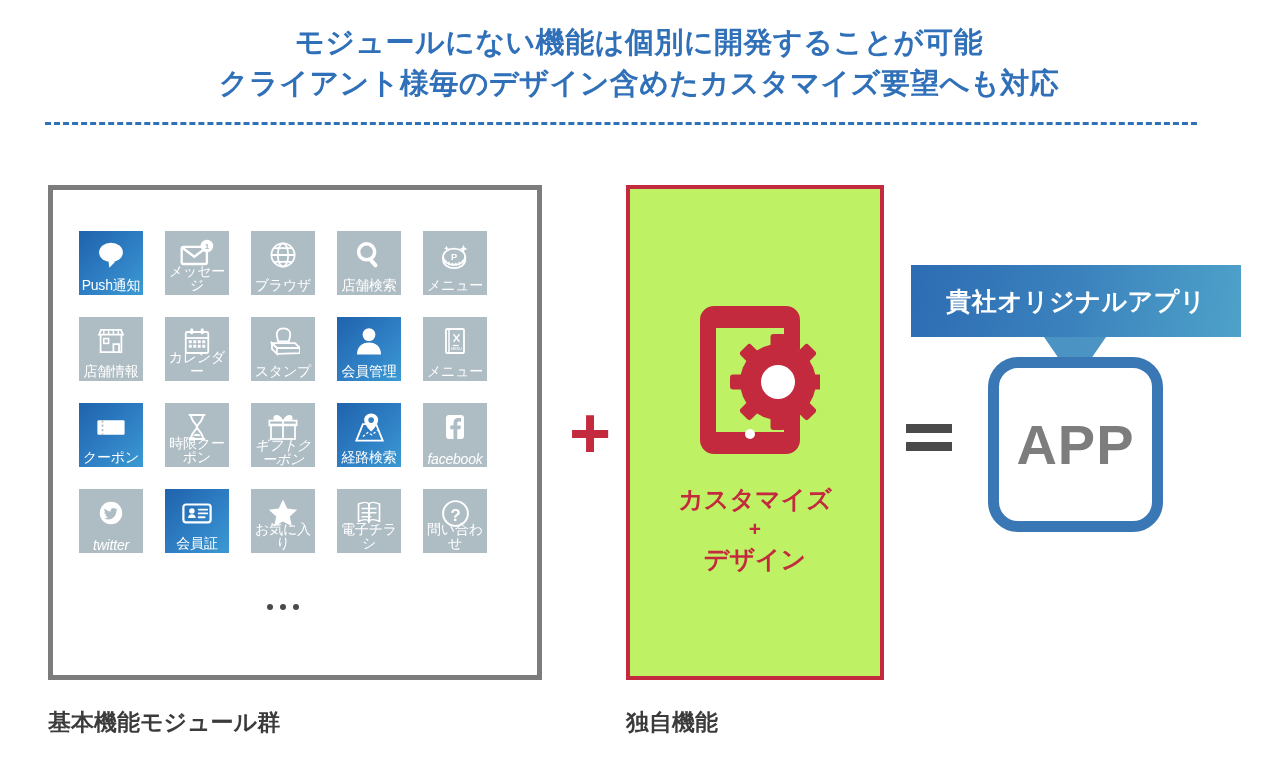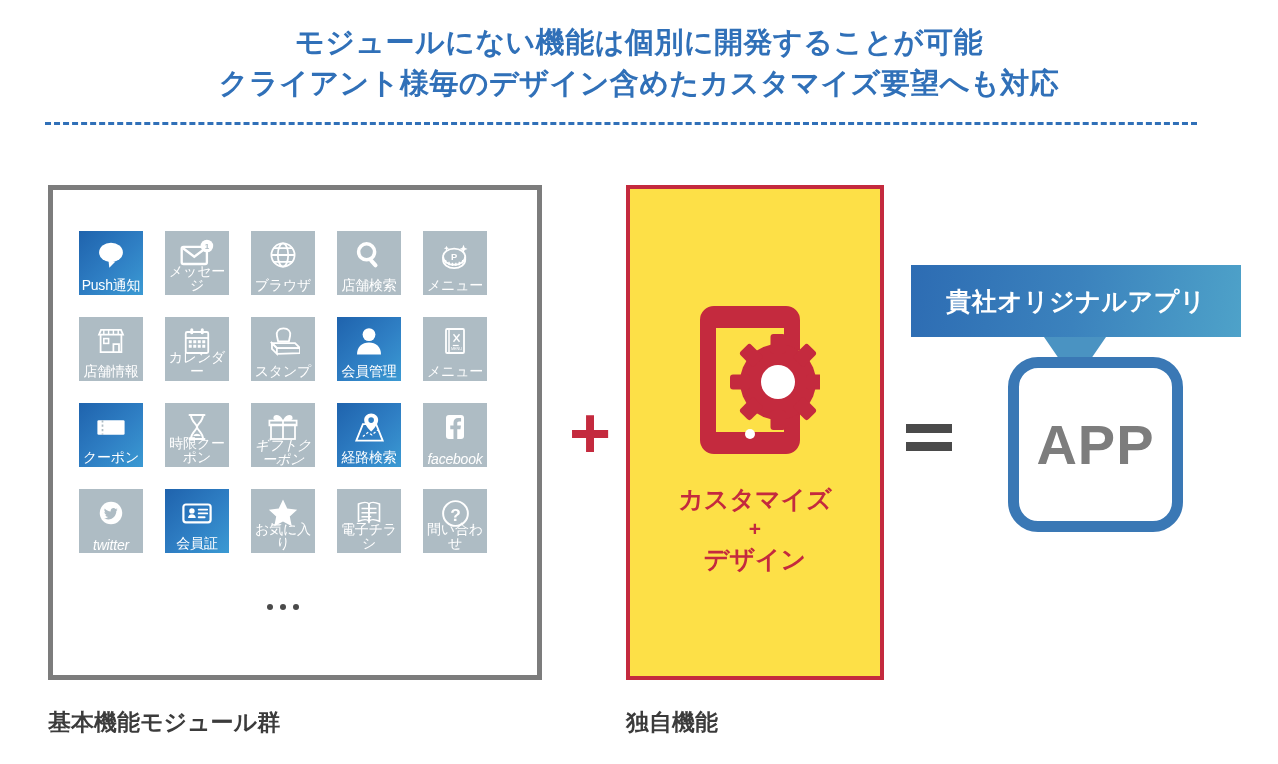--- a/index.html
+++ b/index.html
@@ -135,21 +135,21 @@
   }
 
   
   .custom-panel {
     position: absolute;
     left: 626px;
     top: 185px;
     width: 258px;
     height: 495px;
     border: 4px solid #c42a3e;
-    background: #fde047;
+    background: #bef264;
     box-sizing: border-box;
   }
   .custom-icon {
     position: absolute;
     left: 0;
     top: 117px;
     width: 250px;
     display: flex;
     justify-content: center;
   }
@@ -217,21 +217,20 @@
     top: 357px;
     width: 175px;
     height: 175px;
     border: 11px solid #3a78b5;
     border-radius: 30px;
     background: #ffffff;
     box-sizing: border-box;
     display: flex;
     align-items: center;
     justify-content: center;
-    margin-left: 20px;
   }
   .app-text {
     font-size: 56px;
     font-weight: bold;
     color: #7d7d7d;
     letter-spacing: 1px;
   }
 
   
   .caption {

